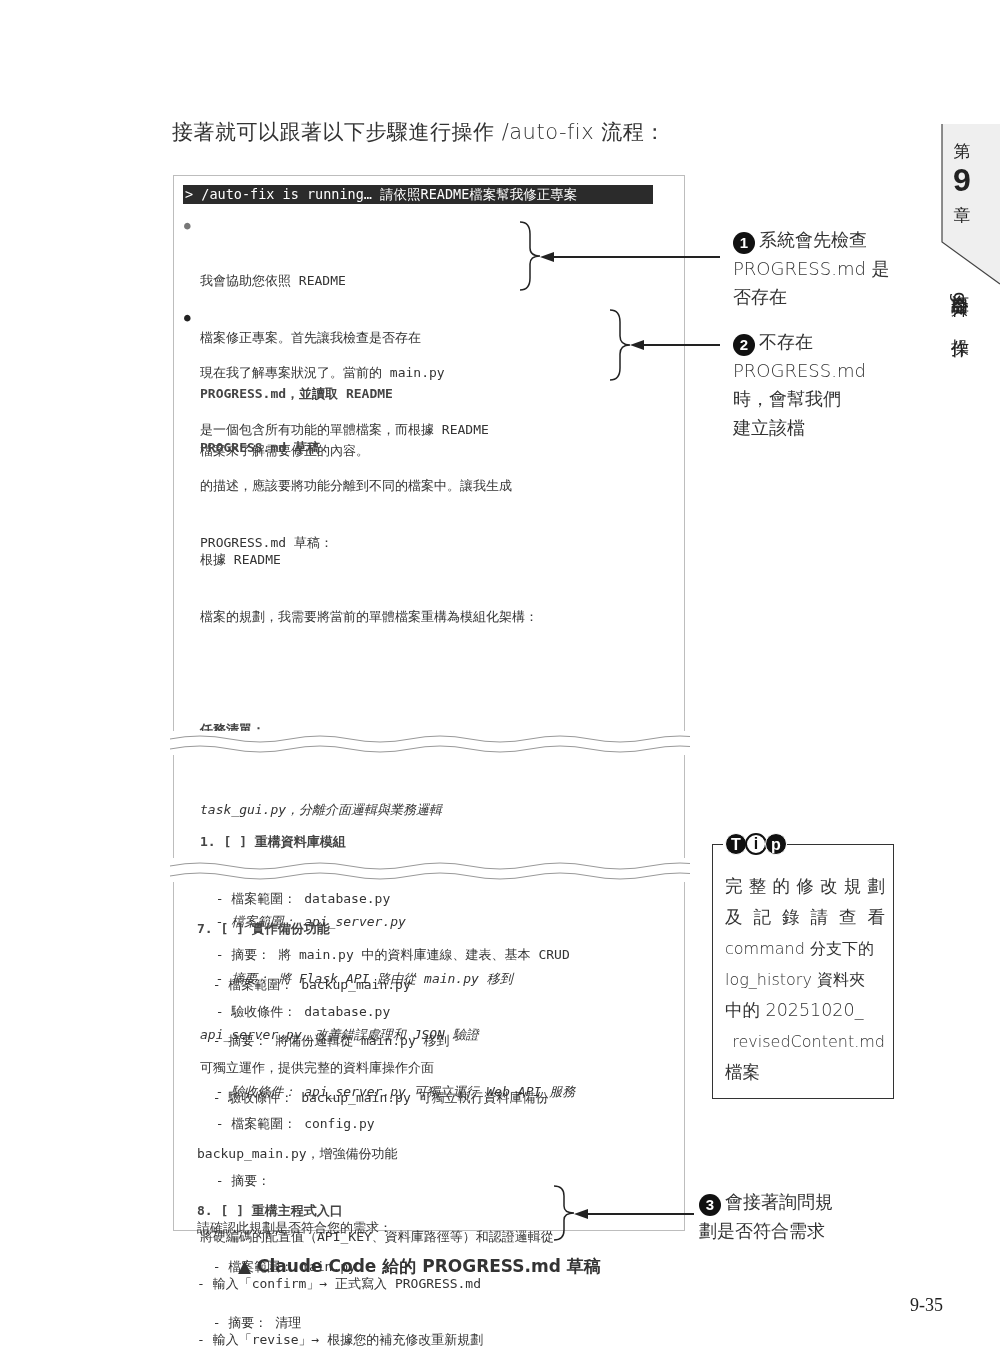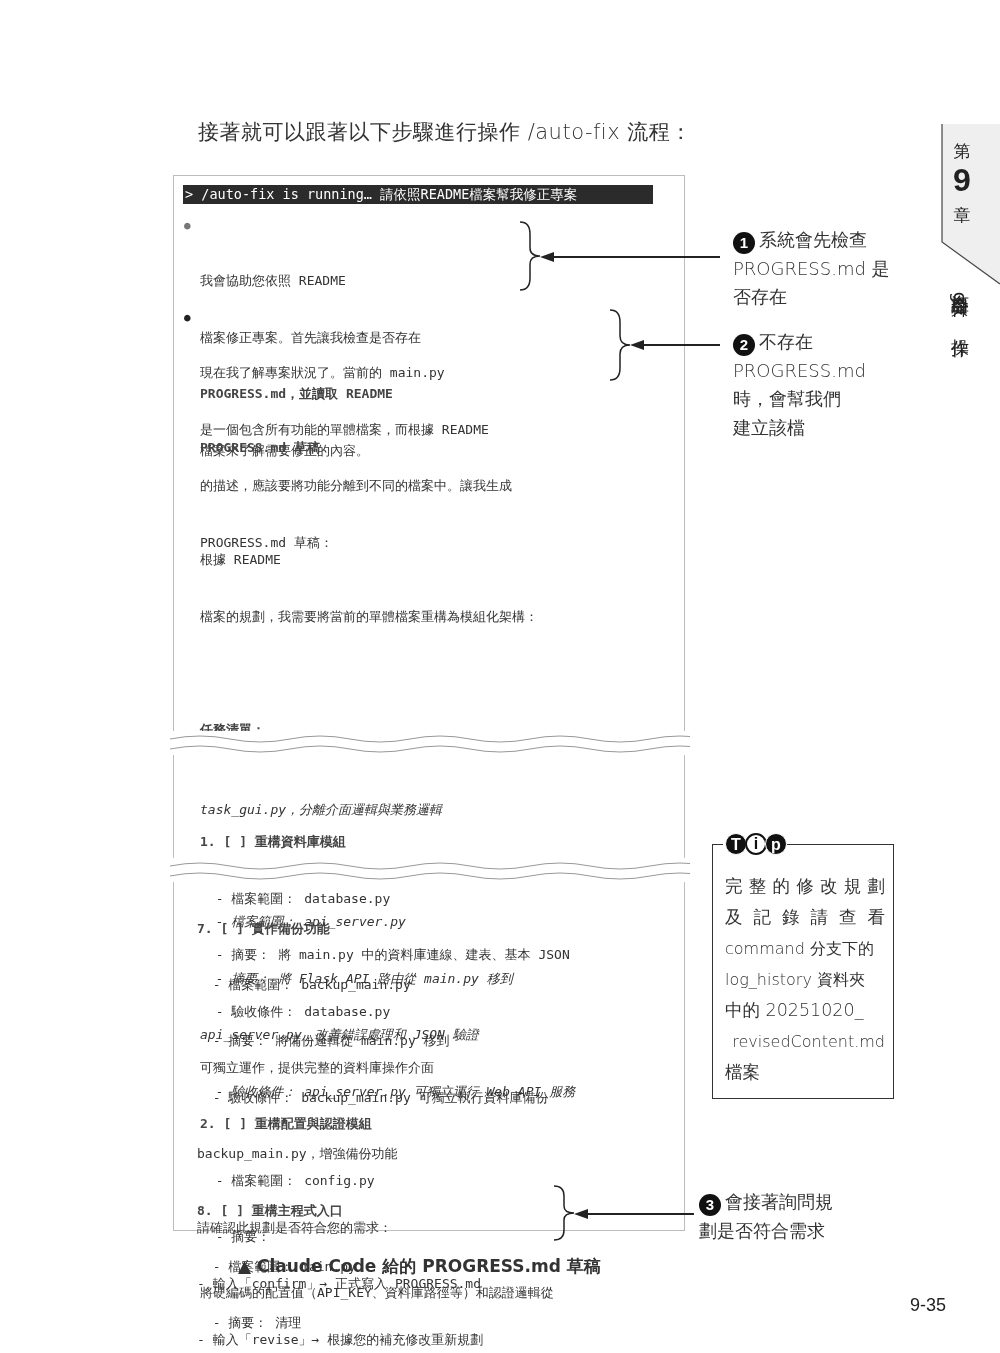--- a/index.html
+++ b/index.html
@@ -2,21 +2,21 @@
 <html><head>
   <meta charset="utf-8">
   <style>
     * { box-sizing: border-box; margin: 0; padding: 0; }
     html, body { width: 1000px; height: 1353px; background: #ffffff; overflow: hidden; }
     body { position: relative; font-family: "DejaVu Sans", sans-serif; color: #222; }
 
     .intro {
       position: absolute; left: 172px; top: 118px;
       font-size: 21px; color: #333; letter-spacing: 0.5px;
-      font-family: "DejaVu Sans", sans-serif; font-weight: 300; margin-left: 26px;
+      font-family: "DejaVu Sans", sans-serif; font-weight: 300;
     }
 
     
     .figure {
       position: absolute; left: 173px; top: 175px; width: 512px; height: 1056px;
       border: 1.5px solid #bdbdbd; background: #fff;
     }
     .cmd-bar {
       position: absolute; left: 9px; top: 9px; width: 470px; height: 19px;
       background: #2b2b2b; color: #fff;
@@ -80,21 +80,21 @@
       position: absolute; left: 12px; top: 26px; width: 160px;
       font-size: 17.5px; line-height: 31px; color: #333; font-weight: 300;
     }
     .tip-text .just { text-align: justify; text-align-last: justify; }
 
     .caption {
       position: absolute; left: 238px; top: 1255px; font-size: 17px; color: #333; font-weight: 700;
     }
     .page-num {
       position: absolute; left: 910px; top: 1295px; font-size: 18px; color: #222;
-      font-family: Liberation Sans, sans-serif;
+      font-family: Liberation Serif, serif;
     }
 
     
     .chapter-tab {
       position: absolute; left: 941px; top: 124px; width: 59px; height: 160px;
     }
     .chapter-tab svg { position: absolute; left: 0; top: 0; }
     .ch-label { position: absolute; left: 10px; width: 22px; text-align: center; color: #222; }
     .ch-di { top: 16px; font-size: 17px; font-weight: 300; }
     .ch-num { top: 38px; font-size: 32px; font-weight: bold; font-family: "Liberation Sans", sans-serif; }
@@ -132,24 +132,23 @@
   <div class="term seg3">
     <div class="line bold">PROGRESS.md 草稿</div>
     <div class="line"></div>
     <div class="line">根據 README</div>
     <div class="line">檔案的規劃，我需要將當前的單體檔案重構為模組化架構：</div>
     <div class="line"></div>
     <div class="line bold">任務清單：</div>
     <div class="line"></div>
     <div class="line bold">1. [ ] 重構資料庫模組</div>
     <div class="line">  - 檔案範圍： database.py</div>
-    <div class="line">  - 摘要： 將 main.py 中的資料庫連線、建表、基本 JSON</div>
+    <div class="line">  - 摘要： 將 main.py 中的資料庫連線、建表、基本 CRUD</div>
     <div class="line">  - 驗收條件： database.py</div>
     <div class="line">可獨立運作，提供完整的資料庫操作介面</div>
-    <div class="line bold">2. [ ] 重構配置與認證模組</div>
     <div class="line">  - 檔案範圍： config.py</div>
     <div class="line">  - 摘要：</div>
     <div class="line">將硬編碼的配置值（API_KEY、資料庫路徑等）和認證邏輯從</div>
     
   </div>
 
   <div class="tear" style="top:555px;">
     <svg viewBox="0 0 520 24" preserveAspectRatio="none">
       <path d="M0 8 Q 30 2 60 8 T 120 8 T 180 8 T 240 8 T 300 8 T 360 8 T 420 8 T 480 8 T 540 8" fill="none" stroke="#999" stroke-width="1"></path>
       <path d="M0 18 Q 30 12 60 18 T 120 18 T 180 18 T 240 18 T 300 18 T 360 18 T 420 18 T 480 18 T 540 18" fill="none" stroke="#999" stroke-width="1"></path>

